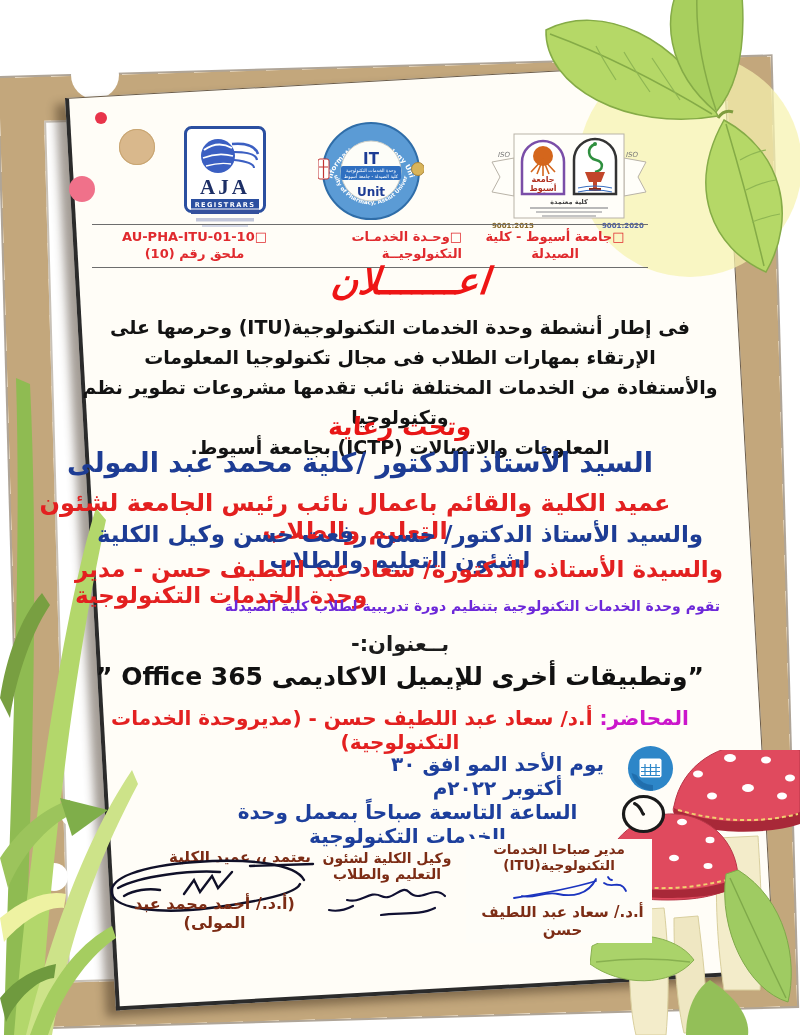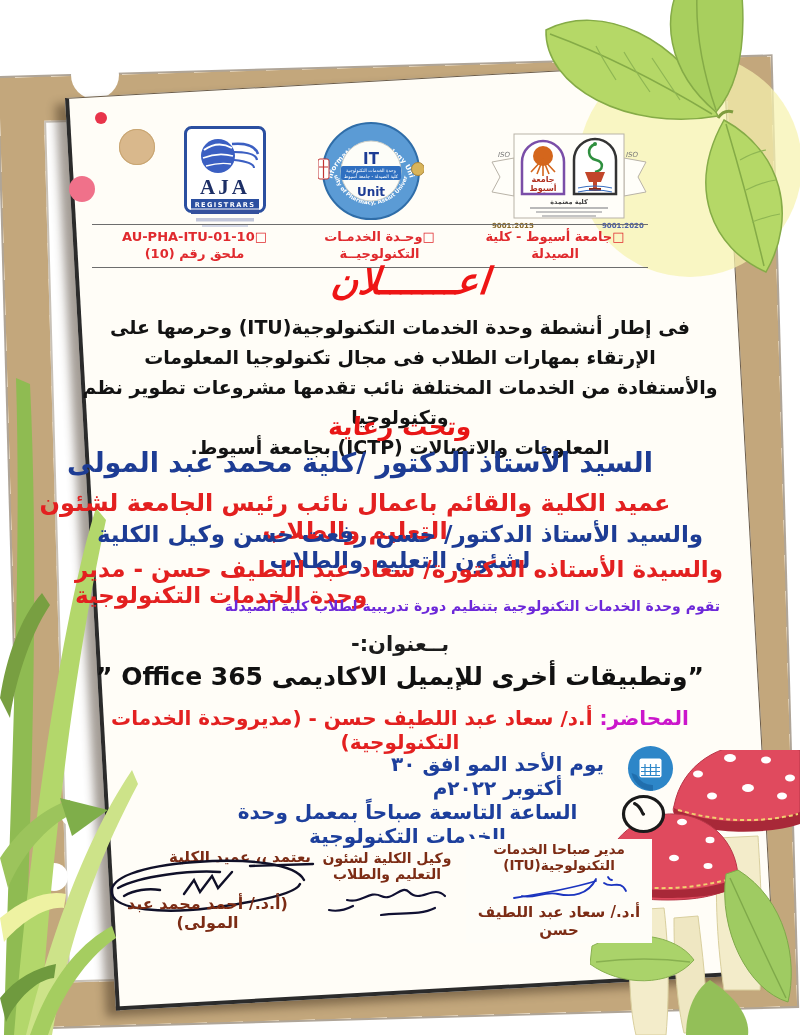--- a/index.html
+++ b/index.html
@@ -23,21 +23,21 @@
   
   .dot{position:absolute;border-radius:50%;}
   .dot-tan{left:119px;top:129px;width:36px;height:36px;background:#d9b88c;box-shadow:inset 0 0 0 1px #c8a572;}
   .dot-pink{left:69px;top:176px;width:26px;height:26px;background:#f0718a;}
   .dot-red{left:95px;top:112px;width:12px;height:12px;background:#e8344a;}
   
   .header-row{left:92px;top:224px;width:556px;height:42px;display:flex;align-items:center;
               border-top:1.5px solid #6d6d6d;border-bottom:1.5px solid #6d6d6d;
               color:#e02a2e;font-weight:bold;font-size:13px;}
   .hcell{text-align:center;line-height:1.3;}
-  .hc-left{width:205px;}.hc-mid{width:165px;}.hc-right{width:186px;}
+  .hc-left{width:205px;}.hc-mid{width:165px;text-align:right;}.hc-right{width:186px;}
   
   .title{left:240px;top:260px;width:340px;font-size:37px;color:#ee1515;font-weight:bold;
          font-style:italic;text-align:center;transform:skewX(-6deg);}
   .intro{left:78px;top:312px;width:644px;font-size:19px;font-weight:800;color:#131313;
          text-align:center;line-height:30px;direction:rtl;}
   .patronage{left:80px;top:412px;width:640px;font-size:25px;color:#e81616;font-weight:800;
              text-align:center;transform:skewX(-4deg);}
   .patron1{left:40px;top:447px;width:640px;font-size:27px;color:#1d3c94;font-weight:800;text-align:center;direction:rtl;}
   .patron1t{left:35px;top:489px;width:640px;font-size:24px;color:#e32020;font-weight:800;text-align:center;direction:rtl;}
   .patron2{left:75px;top:521px;width:650px;font-size:23px;color:#1d3c94;font-weight:800;text-align:center;direction:rtl;}
@@ -47,21 +47,21 @@
   .coursetitle{left:80px;top:662px;width:640px;font-size:25px;color:#111;font-weight:800;text-align:center;direction:ltr;}
   .lecturer{left:80px;top:706px;width:640px;font-size:20px;font-weight:800;text-align:center;direction:rtl;}
   .lect-label{color:#cb16cb;}
   .lect-text{color:#e32020;}
   .date-text{left:375px;top:752px;width:245px;font-size:20px;color:#1d3f9c;font-weight:800;text-align:center;direction:rtl;}
   .time-text{left:195px;top:800px;width:425px;font-size:20px;color:#1d3f9c;font-weight:800;text-align:center;direction:rtl;}
   .icon{position:absolute;}
   
   .sig{color:#7c2c15;font-weight:800;text-align:center;}
   .sig .t{font-size:14px;}
-  .sig .n{font-size:16px;}
+  .sig .n{font-size:16px;padding-left:7px;}
   .sig-dean{left:100px;top:846px;width:215px;height:86px;}
   .sig-dean .t{position:absolute;right:4px;top:2px;font-size:15px;}
   .sig-dean svg{position:absolute;left:0;top:8px;}
   .sig-dean .n{position:absolute;left:0;bottom:0;width:100%;}
   .sig-vice{left:303px;top:850px;width:168px;}
   .sig-dir{left:466px;top:839px;width:186px;background:#fefdf8;padding:2px 0 4px;}
   .sig-dir .t{font-size:13.5px;}
   .sig-dir .n{font-size:15px;}
   .sig svg{display:block;margin:0 auto;}
 </style>

